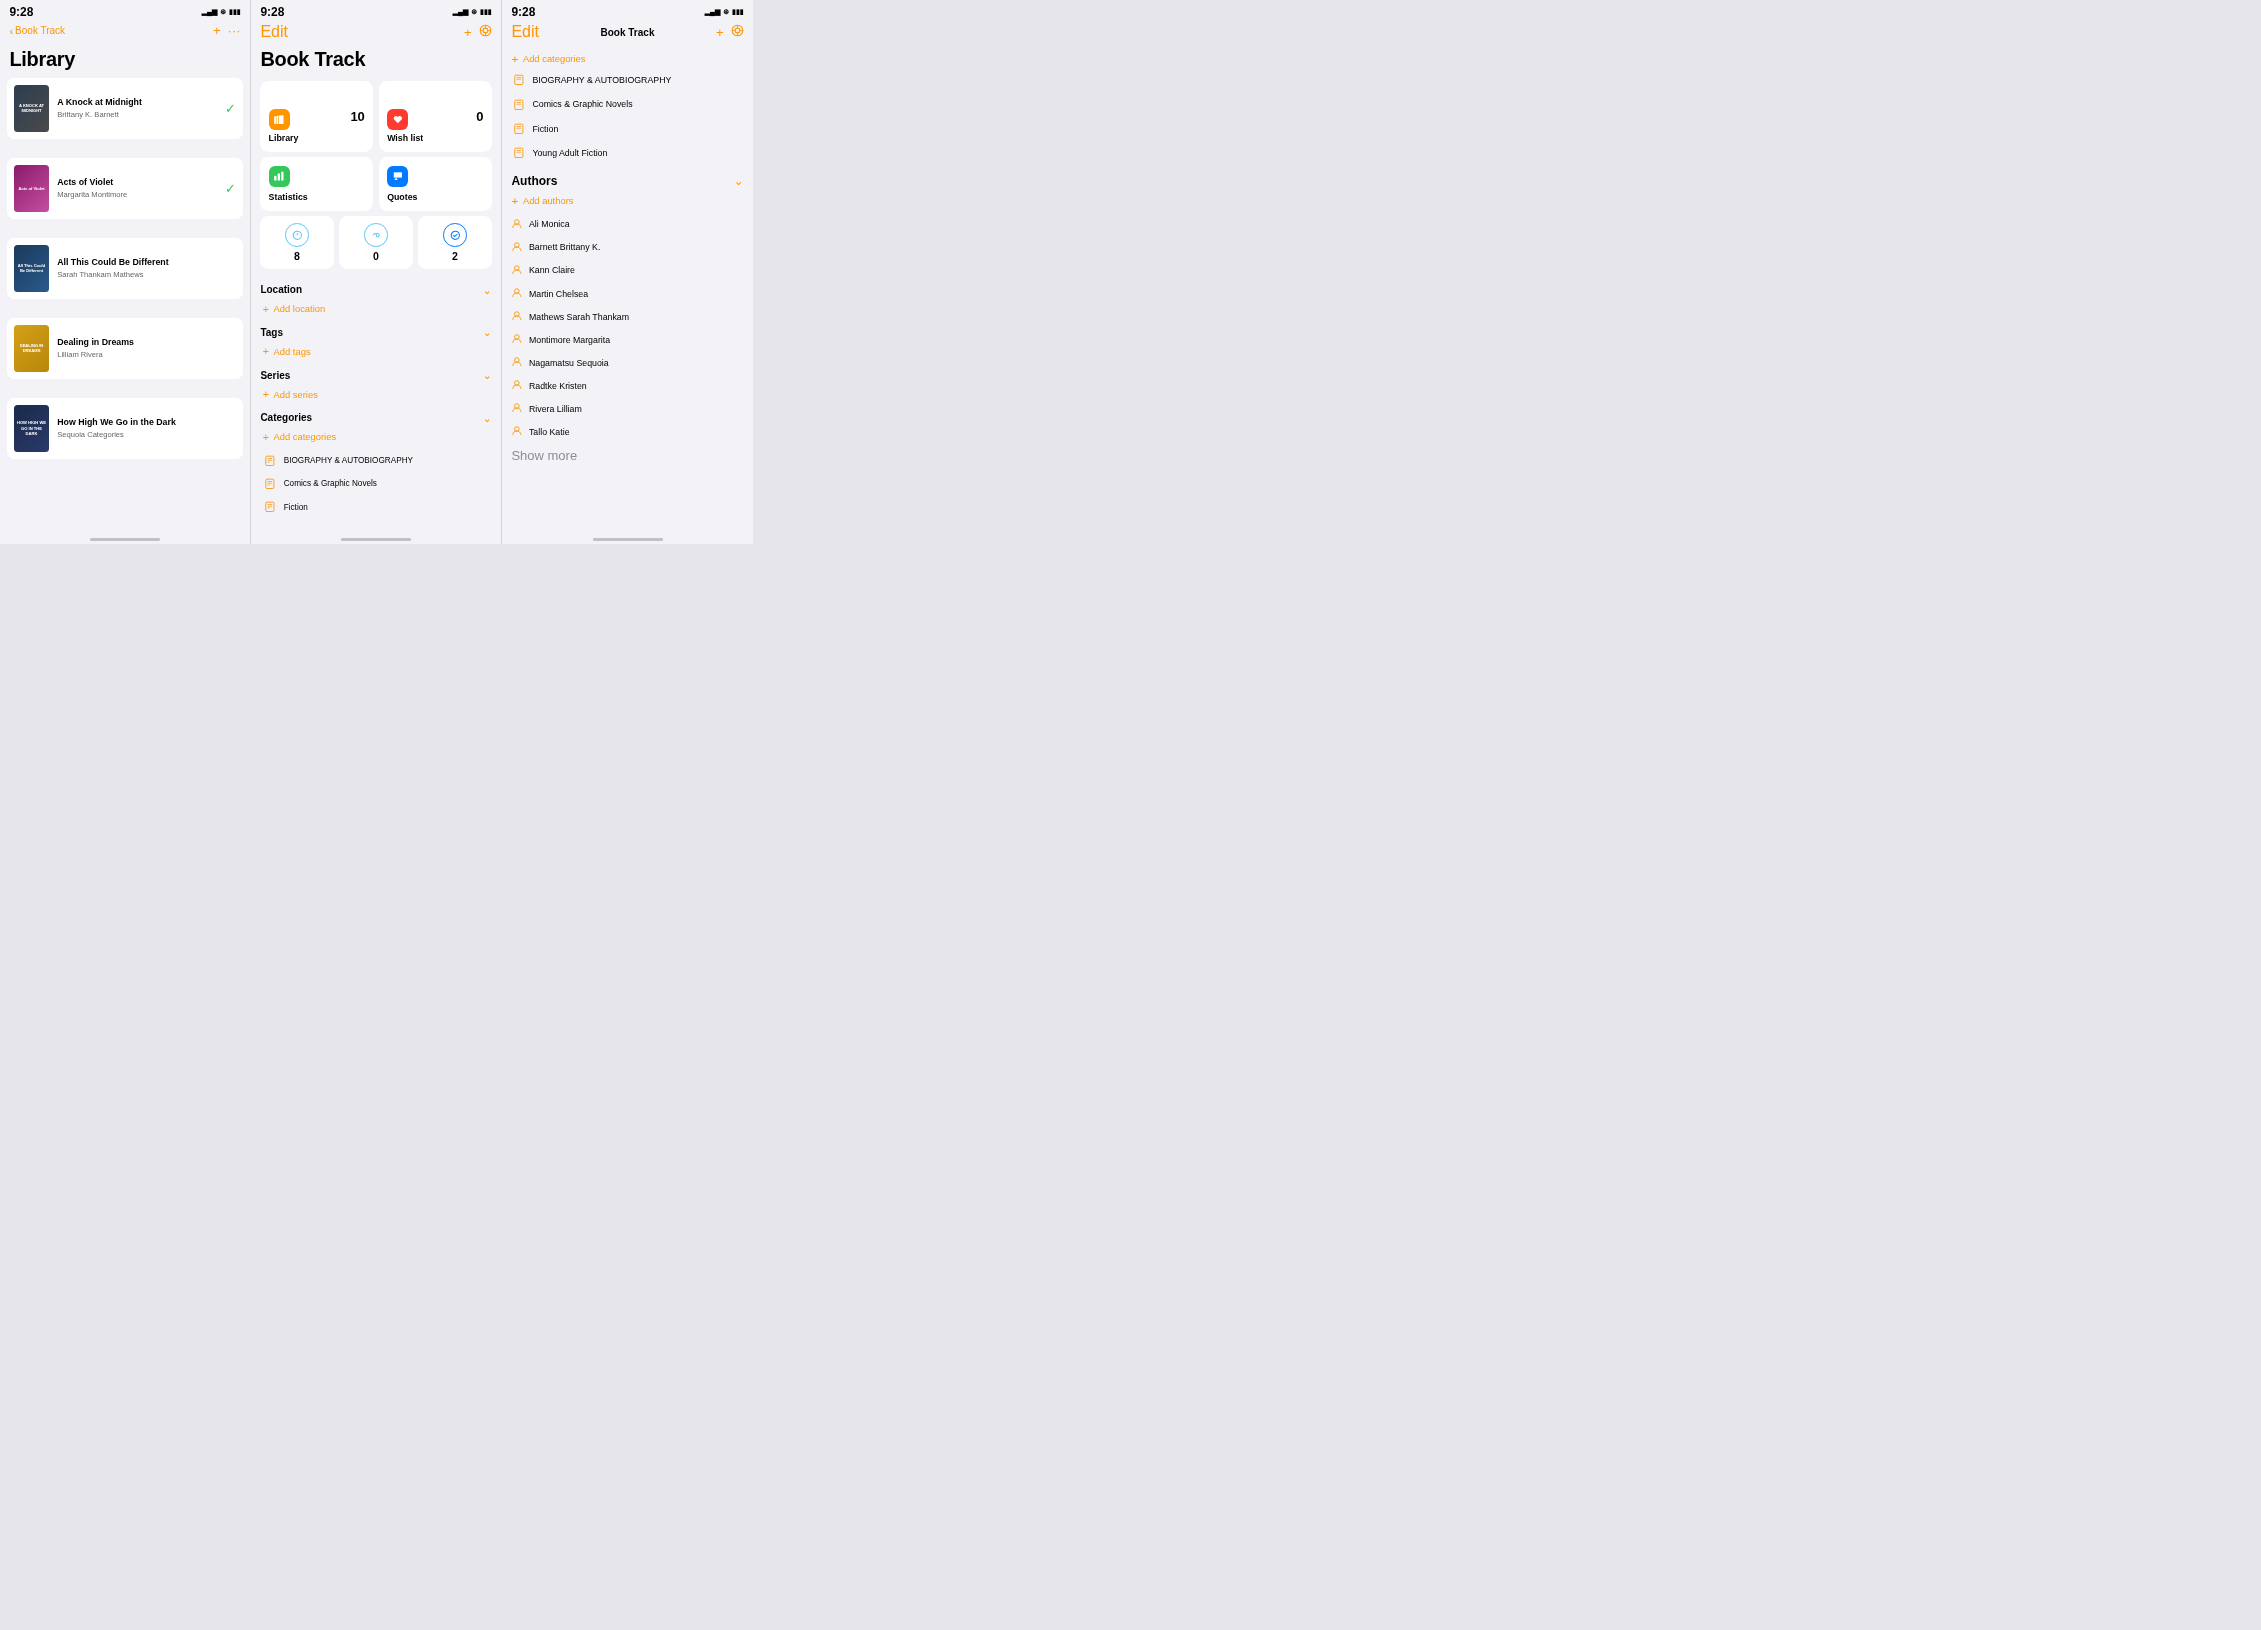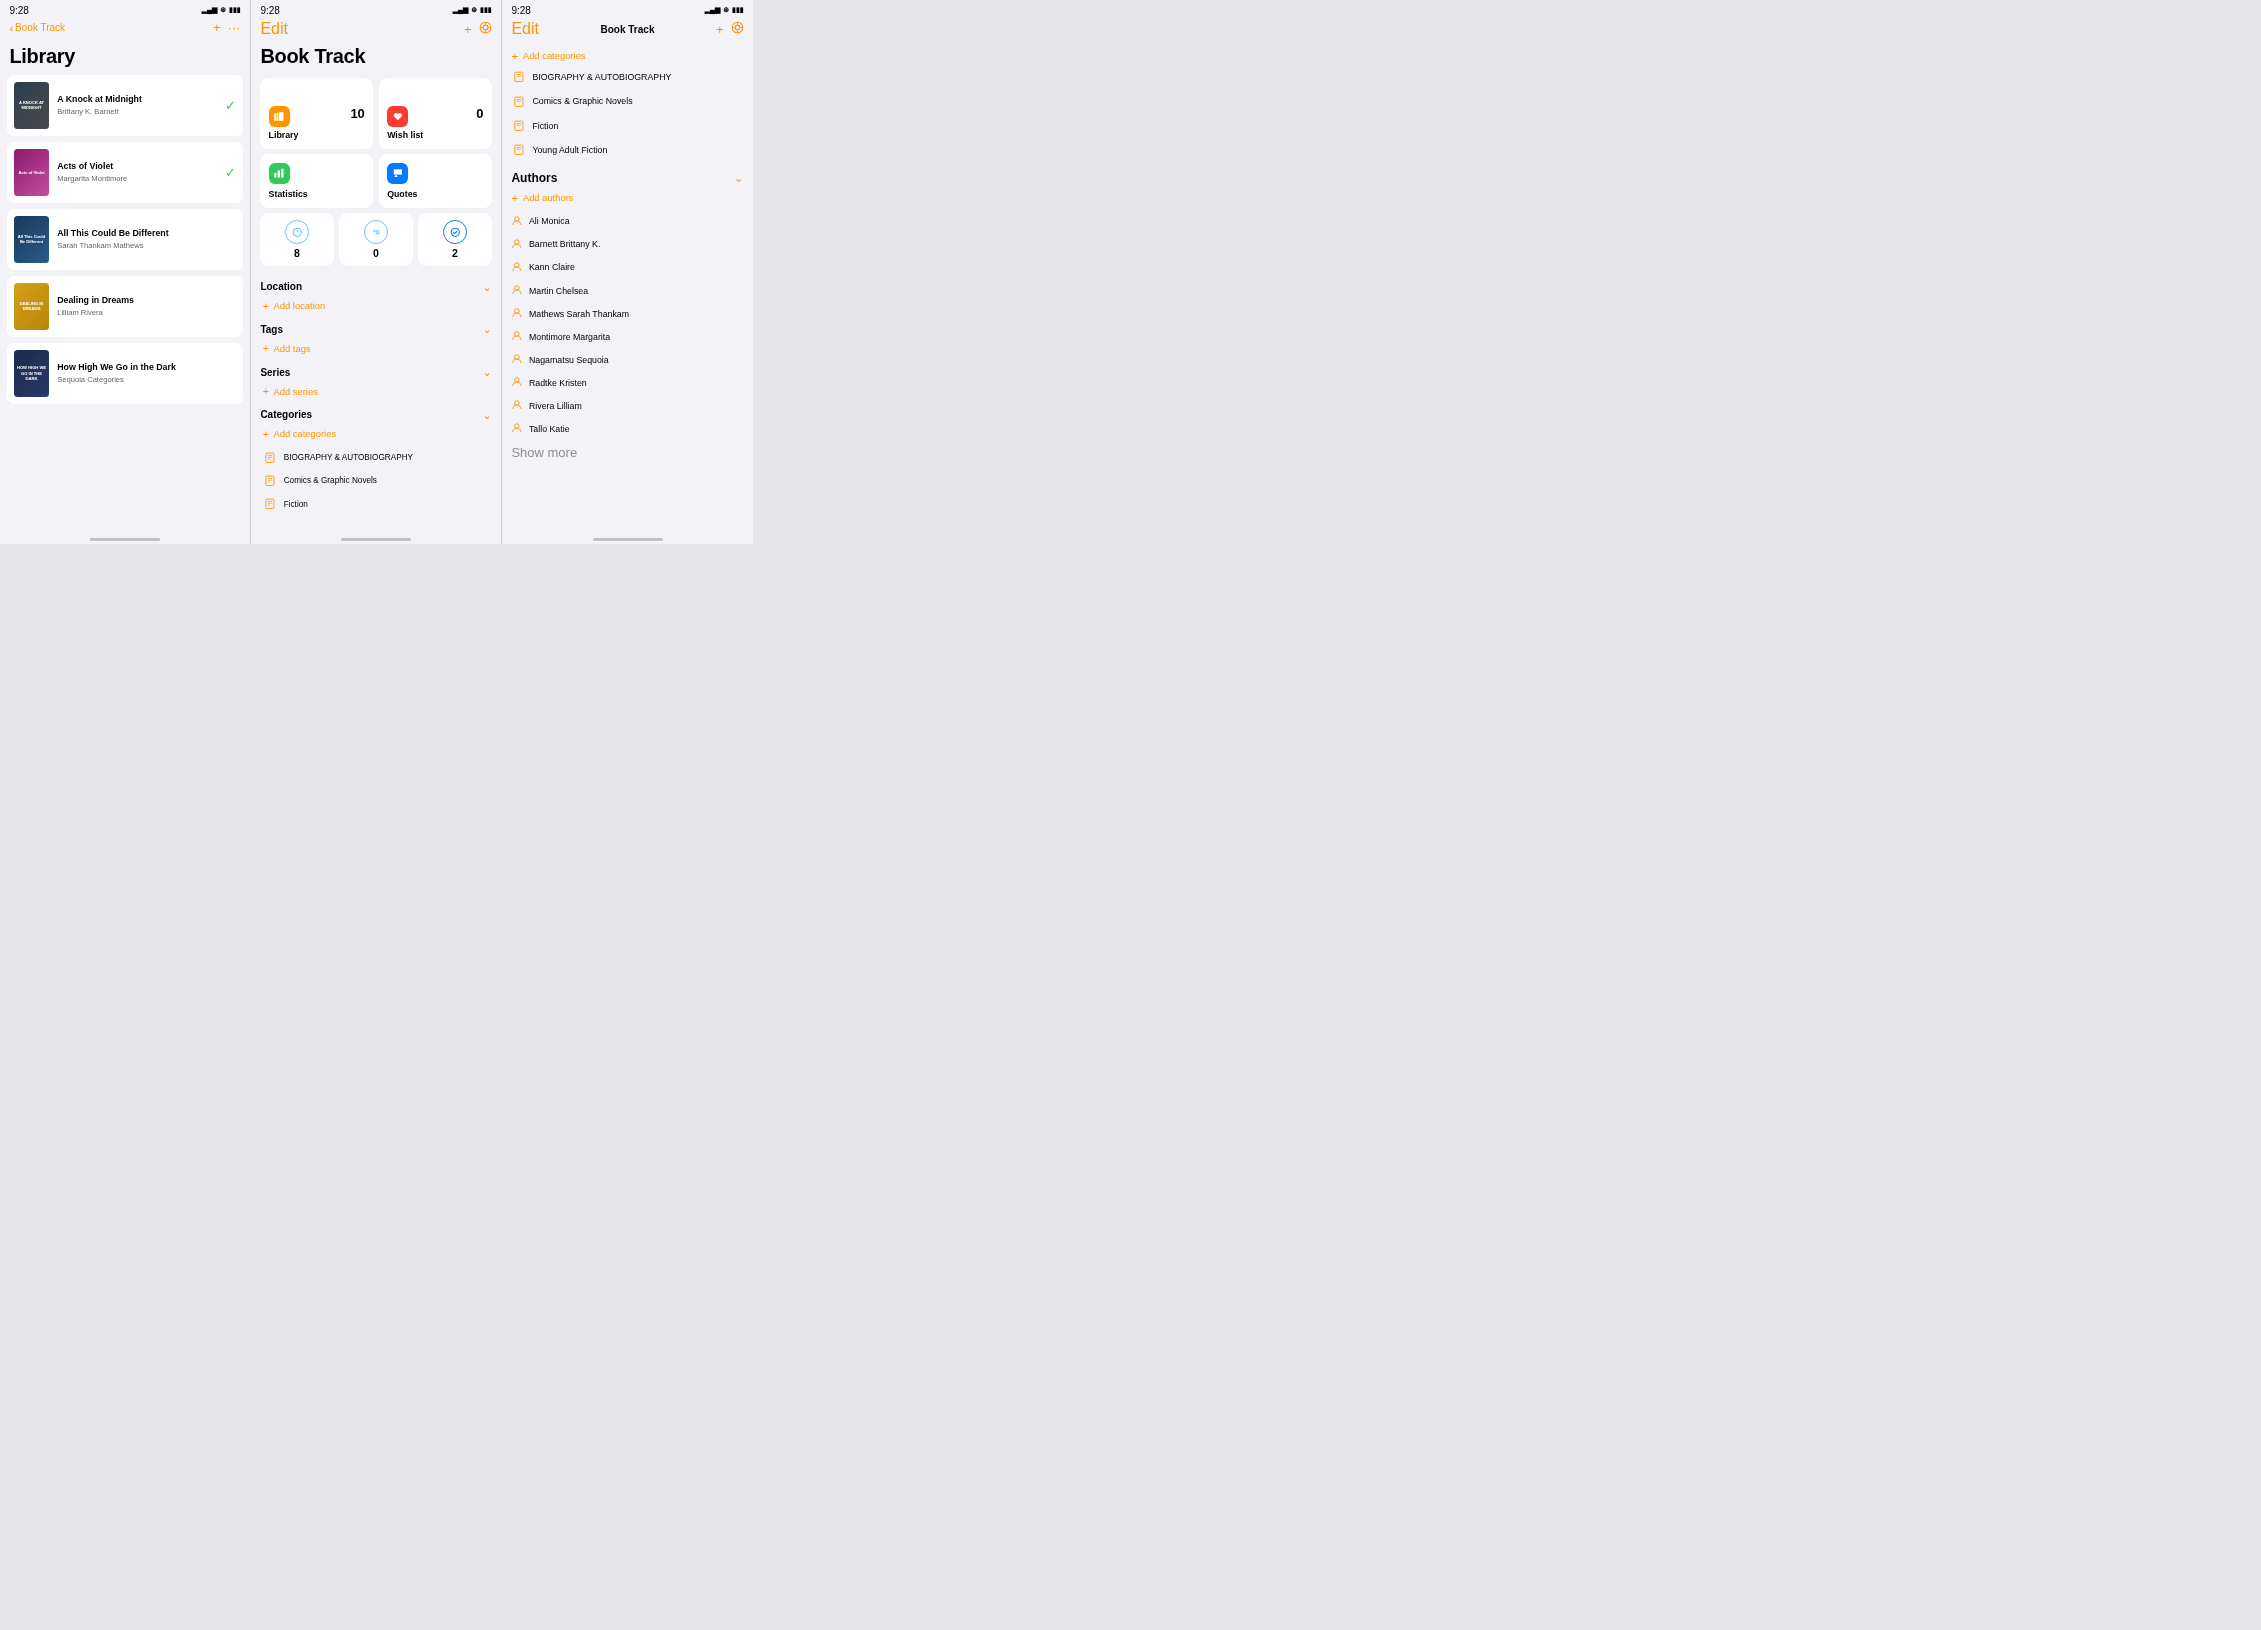--- a/index.html
+++ b/index.html
@@ -24,21 +24,21 @@
     
     .status-bar {
       display: flex;
       justify-content: space-between;
       align-items: center;
       padding: 4.7px 9.4px 2.3px;
       background: #f2f2f7;
       font-size: 7.6px;
       font-weight: 600;
     }
-    .status-time { font-size: 10px; font-weight: 400; }
+    .status-time { font-size: 12px; font-weight: 700; }
     .status-icons { display: flex; align-items: center; gap: 2.9px; font-size: 7px; }
 
     
     .nav-bar {
       display: flex;
       align-items: center;
       justify-content: space-between;
       padding: 2.3px 9.4px 4.7px;
       background: #f2f2f7;
     }
@@ -56,21 +56,21 @@
     .nav-edit { color: #ff9500; font-size: 16px; cursor: pointer; font-weight: 400; }
     .nav-icons { display: flex; gap: 7px; align-items: center; }
 
     
     .library-header {
       padding: 4.7px 9.4px 7px;
       font-size: 20px;
       font-weight: 800;
       letter-spacing: -0.3px;
     }
-    .book-list { overflow-y: auto; flex: 1; padding: 0 7px; display: flex; flex-direction: column; gap: 6px; }
+    .book-list { overflow-y: auto; flex: 1; padding: 0 7px; display: flex; flex-direction: column; gap: 19px; }
     .book-item {
       background: white;
       border-radius: 7px;
       display: flex;
       align-items: center;
       padding: 7px;
       gap: 8.2px;
     }
     .book-cover {
       width: 35px;

